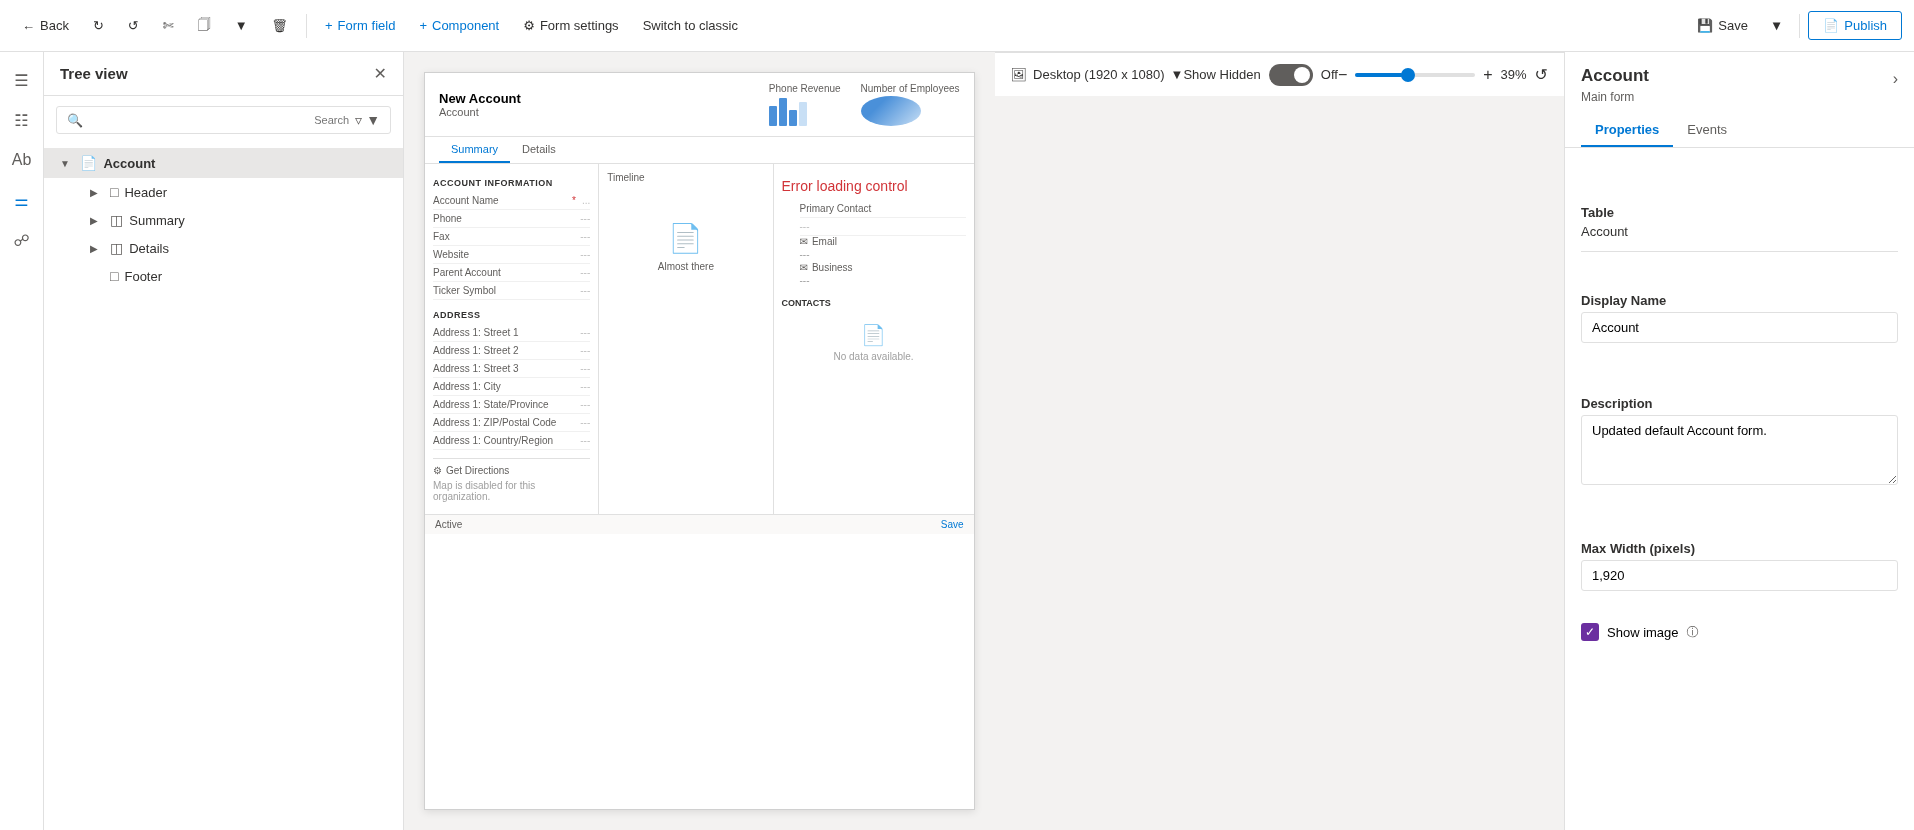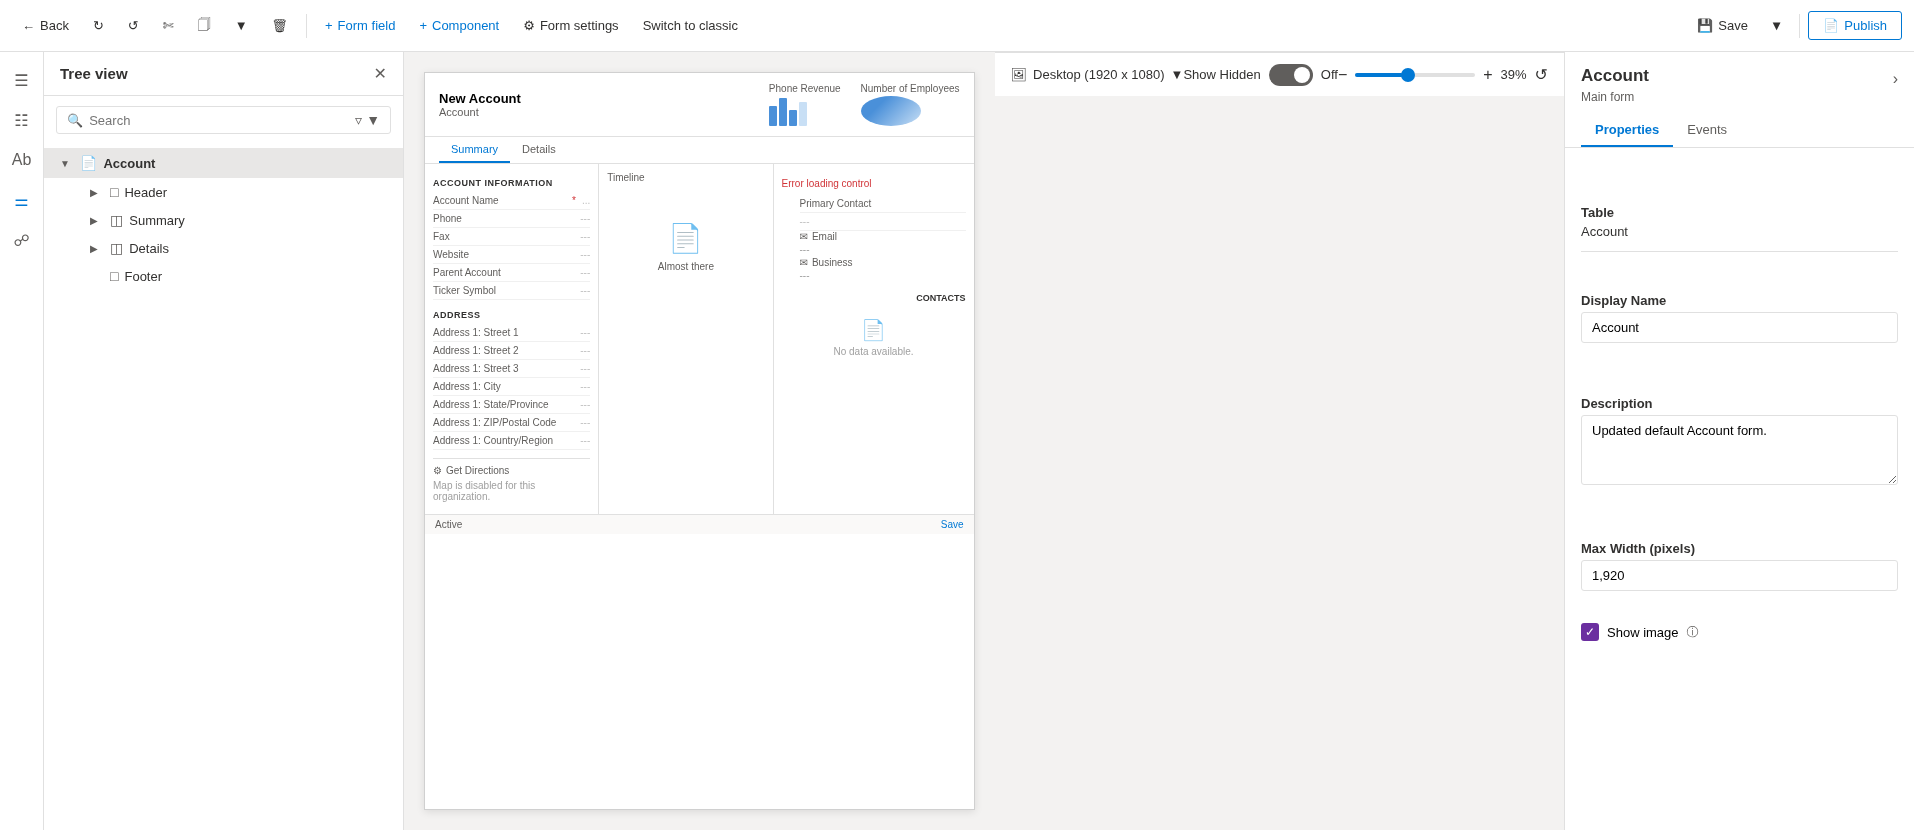--- a/index.html
+++ b/index.html
@@ -45,21 +45,21 @@
       display: flex; align-items: center; justify-content: space-between;
       padding: 12px 16px; border-bottom: 1px solid #e0e0e0;
     }
     .tree-title { font-size: 15px; font-weight: 600; color: #323130; }
     .close-btn { background: none; border: none; cursor: pointer; font-size: 16px; color: #605e5c; }
     .search-bar {
       display: flex; align-items: center; gap: 6px; margin: 10px 12px;
       border: 1px solid #e0e0e0; border-radius: 3px; padding: 5px 10px; background: #fff;
     }
     .search-bar input {
-      border: none; outline: none; font-size: 13px; flex: 1; background: transparent;
+      border: none; outline: none; font-size: 11px; flex: 1; background: transparent; text-align: right;
     }
     .search-actions { display: flex; gap: 4px; }
     .search-icon-btn { background: none; border: none; cursor: pointer; color: #605e5c; font-size: 14px; }
 
     
     .tree-content { flex: 1; overflow-y: auto; padding: 4px 0; }
     .tree-item {
       display: flex; align-items: center; gap: 6px; padding: 7px 16px;
       cursor: pointer; color: #323130; font-size: 13px; user-select: none;
     }
@@ -104,24 +104,24 @@
     .field-name { color: #605e5c; font-size: 10px; flex: 1; }
     .field-dots { color: #c0c0c0; font-size: 10px; }
 
     .timeline-placeholder {
       display: flex; flex-direction: column; align-items: center; justify-content: center;
       height: 120px; color: #605e5c;
     }
     .timeline-icon { font-size: 28px; color: #0078d4; margin-bottom: 6px; }
     .timeline-text { font-size: 10px; }
 
-    .error-loading { color: #d13438; font-size: 10px; margin: 6px 0; }
+    .error-loading { color: #d13438; font-size: 14px; margin: 6px 0; }
     .contact-row { display: flex; align-items: center; gap: 4px; font-size: 10px; color: #605e5c; }
     .contact-icon { color: #605e5c; font-size: 10px; }
-    .contacts-section { font-size: 9px; font-weight: 600; color: #323130; text-transform: uppercase; margin: 6px 0 4px; text-align: right; }
+    .contacts-section { font-size: 9px; font-weight: 600; color: #323130; text-transform: uppercase; margin: 6px 0 4px; }
     .no-data { display: flex; flex-direction: column; align-items: center; justify-content: center; height: 60px; color: #a0a0a0; font-size: 10px; gap: 4px; }
     .no-data-icon { font-size: 20px; }
 
     .form-footer-bar {
       display: flex; justify-content: space-between; align-items: center;
       padding: 4px 10px; background: #faf9f8; border-top: 1px solid #e0e0e0;
       font-size: 10px; color: #605e5c;
     }
 
     .get-directions { display: flex; align-items: center; gap: 4px; font-size: 10px; color: #605e5c; }

